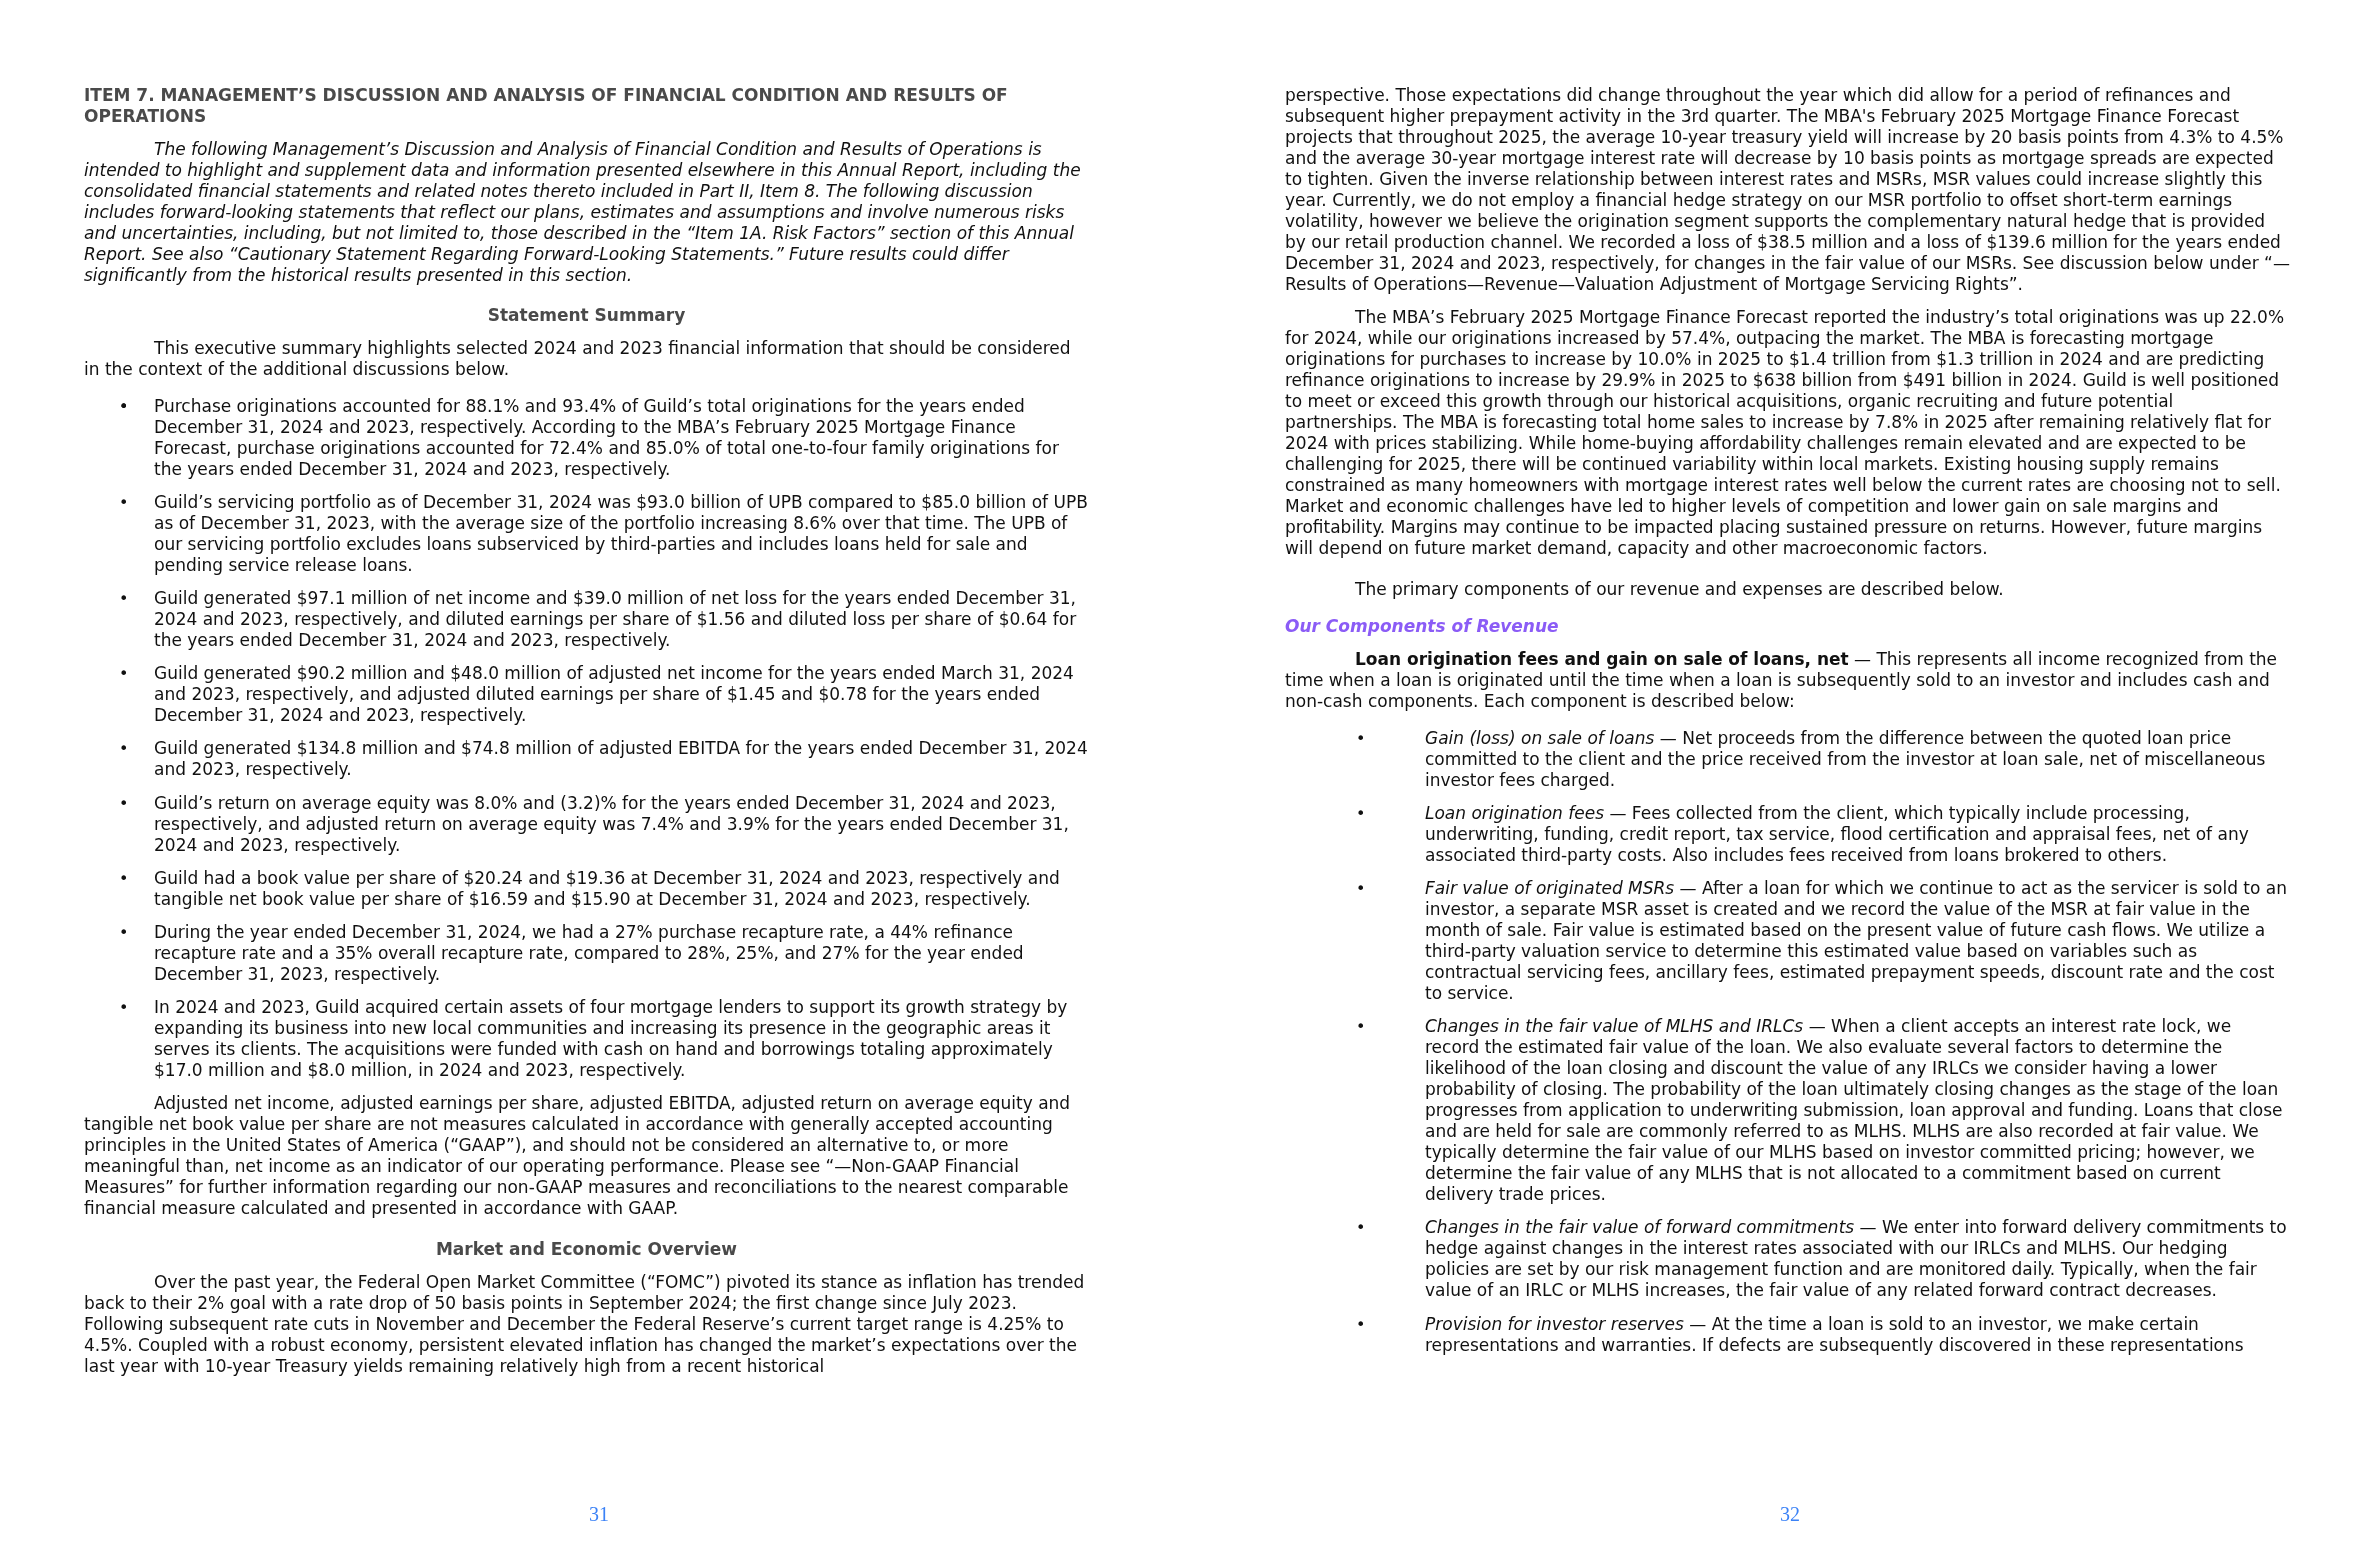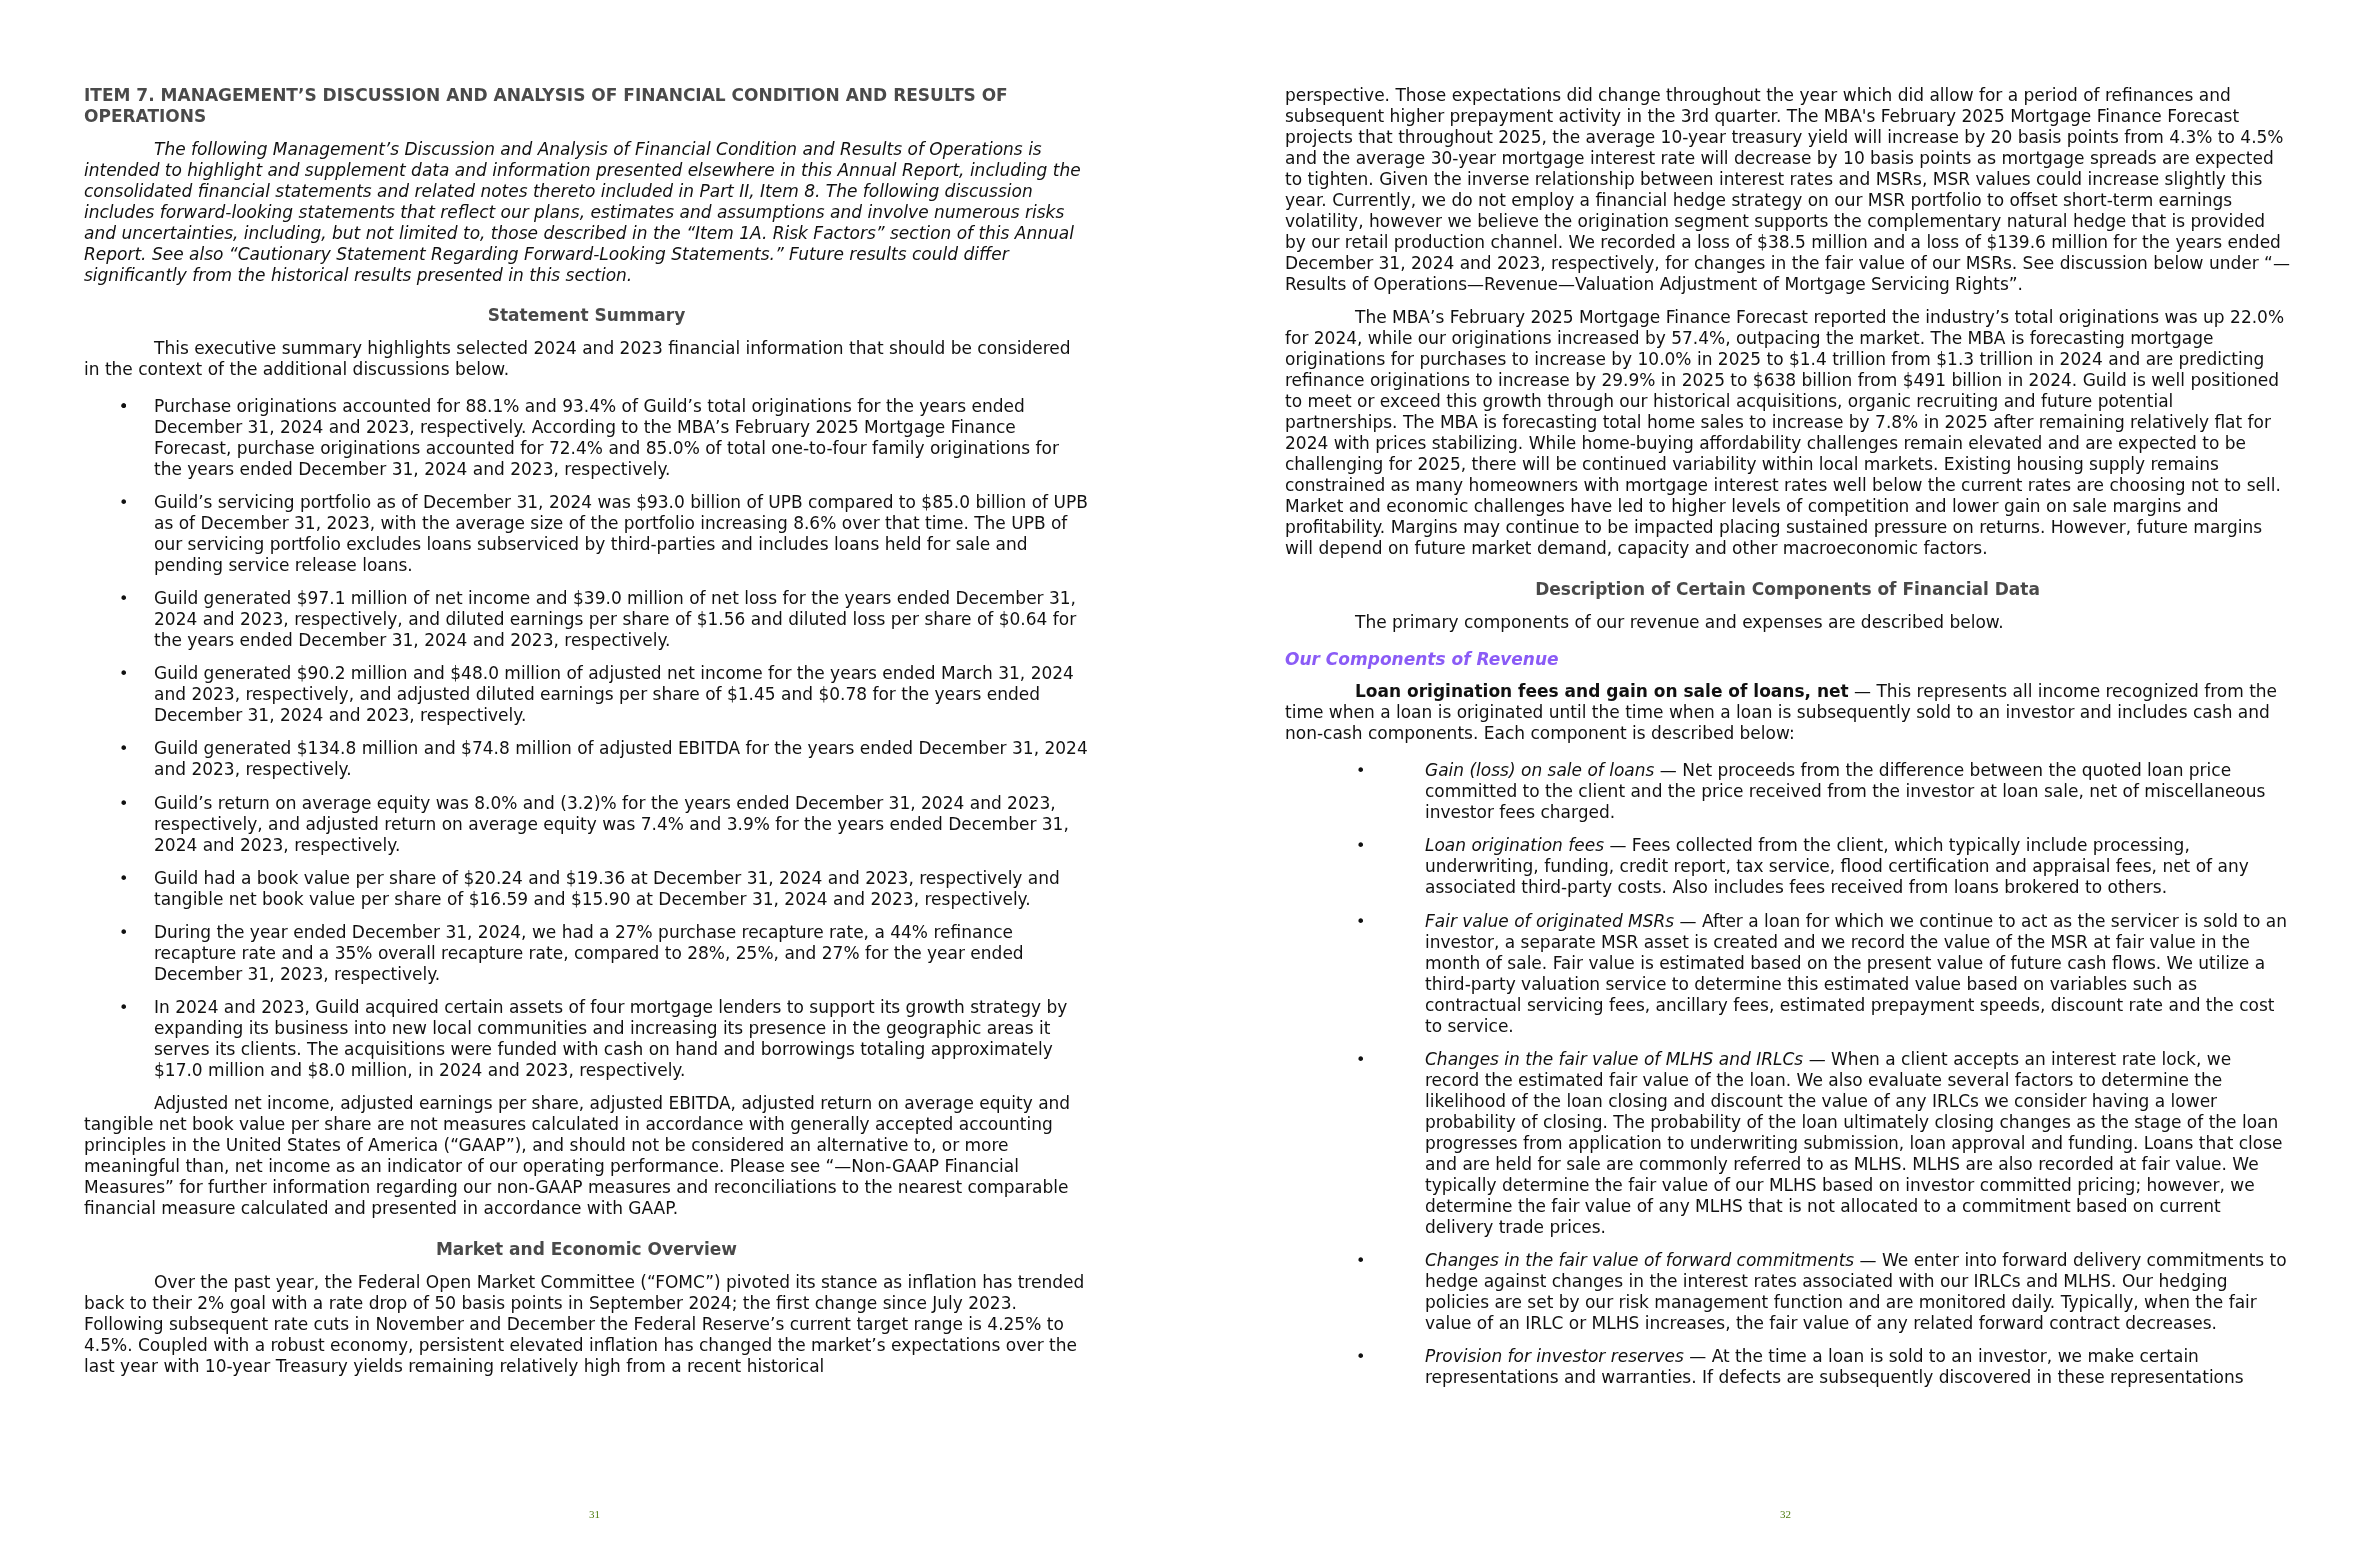--- a/index.html
+++ b/index.html
@@ -30,21 +30,21 @@
     position: absolute; left: 35px; top: 0; font-size: 16px;
   }
   ul.subbullets { list-style: none; margin: 0; padding: 0; }
   ul.subbullets li { position: relative; padding-left: 140px; margin-bottom: 12.2px; }
   ul.subbullets li .bullet { position: absolute; left: 71px; top: 0; font-size: 16px; }
   .sub-heading { font-weight: bold; font-style: italic; color: #8b5cf6; margin: 16px 0 11.5px 0; }
   .bi { font-weight: bold; }
   .it { font-style: italic; }
   .pagenum {
     position: absolute; top: 1504px; font-family: "Liberation Serif", serif;
-    font-size: 11px; color: #4d7c0f;
+    font-size: 20px; color: #3b82f6;
   }
 </style>
 </head>
 <body>
 
 <div class="page left">
   <p class="item-heading">ITEM 7. MANAGEMENT’S DISCUSSION AND ANALYSIS OF FINANCIAL CONDITION AND RESULTS OF OPERATIONS</p>
   <p class="intro">The following Management’s Discussion and Analysis of Financial Condition and Results of Operations is intended to highlight and supplement data and information presented elsewhere in this Annual Report, including the consolidated financial statements and related notes thereto included in Part II, Item 8. The following discussion includes forward-looking statements that reflect our plans, estimates and assumptions and involve numerous risks and uncertainties, including, but not limited to, those described in the “Item 1A. Risk Factors” section of this Annual Report. See also “Cautionary Statement Regarding Forward-Looking Statements.” Future results could differ significantly from the historical results presented in this section.</p>
 
   <p class="section-heading">Statement Summary</p>
@@ -67,21 +67,20 @@
 
   <p class="section-heading">Market and Economic Overview</p>
   <p class="para">Over the past year, the Federal Open Market Committee (“FOMC”) pivoted its stance as inflation has trended back to their 2% goal with a rate drop of 50 basis points in September 2024; the first change since July 2023. Following subsequent rate cuts in November and December the Federal Reserve’s current target range is 4.25% to 4.5%. Coupled with a robust economy, persistent elevated inflation has changed the market’s expectations over the last year with 10-year Treasury yields remaining relatively high from a recent historical</p>
 </div>
 <div class="pagenum" style="left:589px">31</div>
 
 <div class="page right">
   <p class="para noindent">perspective. Those expectations did change throughout the year which did allow for a period of refinances and subsequent higher prepayment activity in the 3rd quarter. The MBA's February 2025 Mortgage Finance Forecast projects that throughout 2025, the average 10-year treasury yield will increase by 20 basis points from 4.3% to 4.5% and the average 30-year mortgage interest rate will decrease by 10 basis points as mortgage spreads are expected to tighten. Given the inverse relationship between interest rates and MSRs, MSR values could increase slightly this year. Currently, we do not employ a financial hedge strategy on our MSR portfolio to offset short-term earnings volatility, however we believe the origination segment supports the complementary natural hedge that is provided by our retail production channel. We recorded a loss of $38.5 million and a loss of $139.6 million for the years ended December 31, 2024 and 2023, respectively, for changes in the fair value of our MSRs. See discussion below under “—Results of Operations—Revenue—Valuation Adjustment of Mortgage Servicing Rights”.</p>
   <p class="para" style="margin-bottom:20px">The MBA’s February 2025 Mortgage Finance Forecast reported the industry’s total originations was up 22.0% for 2024, while our originations increased by 57.4%, outpacing the market. The MBA is forecasting mortgage originations for purchases to increase by 10.0% in 2025 to $1.4 trillion from $1.3 trillion in 2024 and are predicting refinance originations to increase by 29.9% in 2025 to $638 billion from $491 billion in 2024. Guild is well positioned to meet or exceed this growth through our historical acquisitions, organic recruiting and future potential partnerships. The MBA is forecasting total home sales to increase by 7.8% in 2025 after remaining relatively flat for 2024 with prices stabilizing. While home-buying affordability challenges remain elevated and are expected to be challenging for 2025, there will be continued variability within local markets. Existing housing supply remains constrained as many homeowners with mortgage interest rates well below the current rates are choosing not to sell. Market and economic challenges have led to higher levels of competition and lower gain on sale margins and profitability. Margins may continue to be impacted placing sustained pressure on returns. However, future margins will depend on future market demand, capacity and other macroeconomic factors.</p>
 
-  <p class="section-heading">Description of Certain Components of Financial Data</p>
   <p class="para">The primary components of our revenue and expenses are described below.</p>
 
   <p class="sub-heading">Our Components of Revenue</p>
 
   <p class="para" style="margin-bottom:16px"><span class="bi">Loan origination fees and gain on sale of loans, net</span><span> — This represents all income recognized from the time when a loan is originated until the time when a loan is subsequently sold to an investor and includes cash and non-cash components. Each component is described below:</span></p>
 
   <ul class="subbullets">
     <li><span class="bullet">•</span><span class="it">Gain (loss) on sale of loans</span><span> — Net proceeds from the difference between the quoted loan price committed to the client and the price received from the investor at loan sale, net of miscellaneous investor fees charged.</span></li>
     <li><span class="bullet">•</span><span class="it">Loan origination fees</span><span> — Fees collected from the client, which typically include processing, underwriting, funding, credit report, tax service, flood certification and appraisal fees, net of any associated third-party costs. Also includes fees received from loans brokered to others.</span></li>
     <li><span class="bullet">•</span><span class="it">Fair value of originated MSRs</span><span> — After a loan for which we continue to act as the servicer is sold to an investor, a separate MSR asset is created and we record the value of the MSR at fair value in the month of sale. Fair value is estimated based on the present value of future cash flows. We utilize a third-party valuation service to determine this estimated value based on variables such as contractual servicing fees, ancillary fees, estimated prepayment speeds, discount rate and the cost to service.</span></li>

